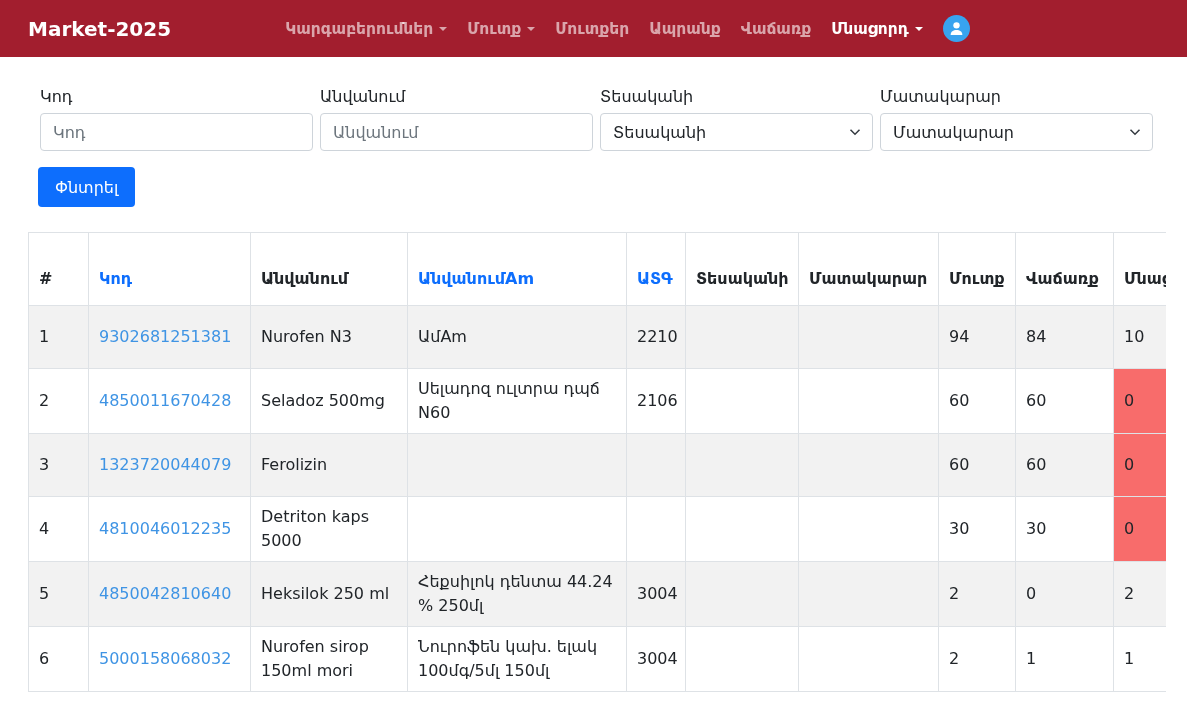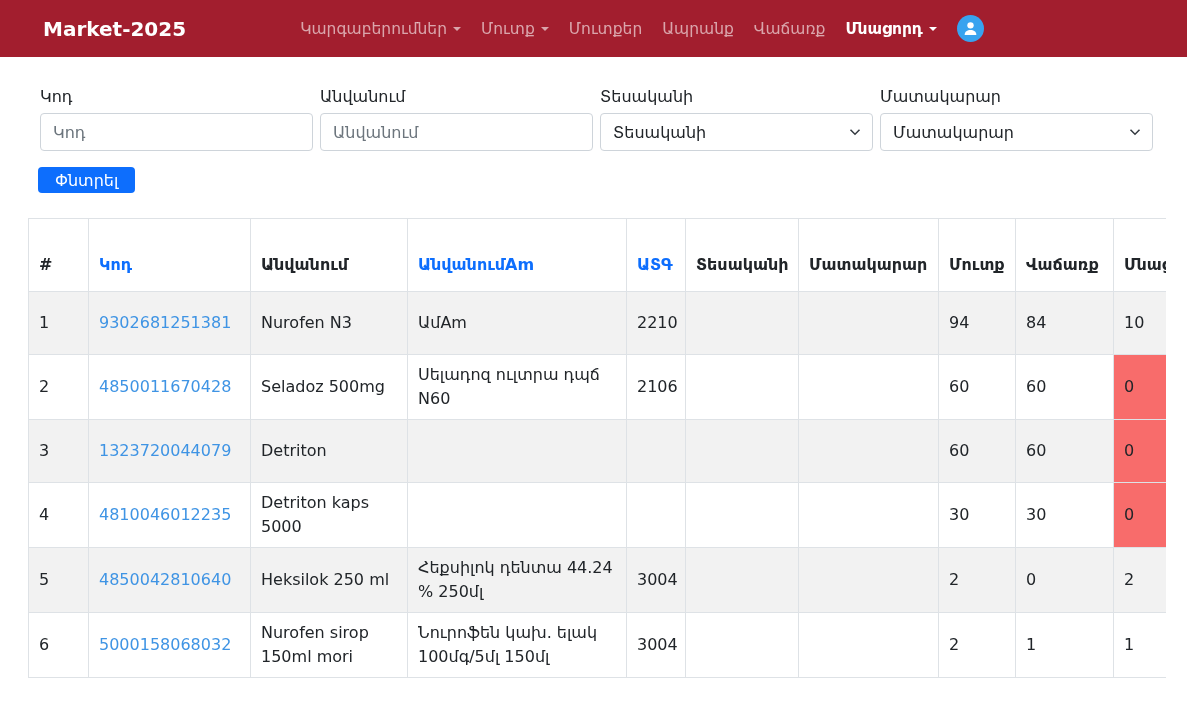--- a/index.html
+++ b/index.html
@@ -18,27 +18,27 @@
   *{box-sizing:border-box;}
   html,body{margin:0;padding:0;}
   body{
     width:1187px;height:713px;overflow:hidden;background:#fff;
     font-family:"DejaVu Sans","Liberation Sans",sans-serif;
     font-size:16px;color:var(--text);line-height:24px;
   }
   
   .navbar{
     height:57px;background:var(--navbar-bg);
-    display:flex;align-items:center;padding:0 24px 0 43px;white-space:nowrap;
+    display:flex;align-items:center;padding:0 24px 0 28px;white-space:nowrap;
   }
   .brand{color:#fff;font-weight:700;font-size:20px;text-decoration:none;}
   .nav{display:flex;align-items:center;margin-left:104px;}
   .nav-link{
     color:rgba(255,255,255,.6);text-decoration:none;padding:8px 10px;
-    display:inline-flex;align-items:center;gap:6px;cursor:pointer;font-size:15.5px;
+    display:inline-flex;align-items:center;gap:6px;cursor:pointer;font-size:15.5px;font-weight:bold;
   }
   .nav-link.active{color:#fff;font-weight:700;}
   .caret{
     width:0;height:0;border:4px solid transparent;border-top-color:currentColor;
     display:inline-block;margin-top:4px;
   }
   .user-item{display:inline-flex;align-items:center;gap:6px;padding:4px 10px;cursor:pointer;color:rgba(255,255,255,.6);}
   .avatar{
     width:27px;height:27px;border-radius:50%;background:var(--avatar-bg);
     display:flex;align-items:center;justify-content:center;flex:0 0 auto;
@@ -57,21 +57,21 @@
   .field input::placeholder{color:var(--placeholder);opacity:1;}
   .field select{color:var(--text);}
   .select-wrap{position:relative;}
   .select-chevron{
     position:absolute;right:12px;top:50%;transform:translateY(-50%);
     pointer-events:none;display:flex;
   }
   .btn-row{padding:16px 0 0 38px;}
   .btn-primary{
     background:var(--primary);color:#fff;border:none;border-radius:4px;
-    height:26px;padding:0 17px;font-size:16px;font-family:inherit;cursor:pointer;
+    height:40px;padding:0 17px;font-size:16px;font-family:inherit;cursor:pointer;
   }
   
   .table-wrap{margin:25px 21px 0 28px;width:1138px;overflow:hidden;}
   table{border-collapse:collapse;width:1175px;table-layout:fixed;}
   th,td{border:1px solid var(--border);padding:8px 10px;text-align:left;font-weight:normal;}
   thead tr{height:73px;}
   th{vertical-align:bottom;padding-bottom:14px;font-weight:700;white-space:nowrap;}
   th a{color:var(--header-link);text-decoration:none;font-weight:700;cursor:pointer;}
   td{vertical-align:middle;}
   td a{color:var(--link);text-decoration:none;cursor:pointer;}
@@ -208,21 +208,21 @@
           <td>2106</td>
           <td></td>
           <td></td>
           <td>60</td>
           <td>60</td>
           <td class="cell-alert">0</td>
         </tr>
         <tr>
           <td>3</td>
           <td><a>1323720044079</a></td>
-          <td>Detriton</td>
+          <td>Ferolizin</td>
           <td></td>
           <td></td>
           <td></td>
           <td></td>
           <td>60</td>
           <td>60</td>
           <td class="cell-alert">0</td>
         </tr>
         <tr>
           <td>4</td>

